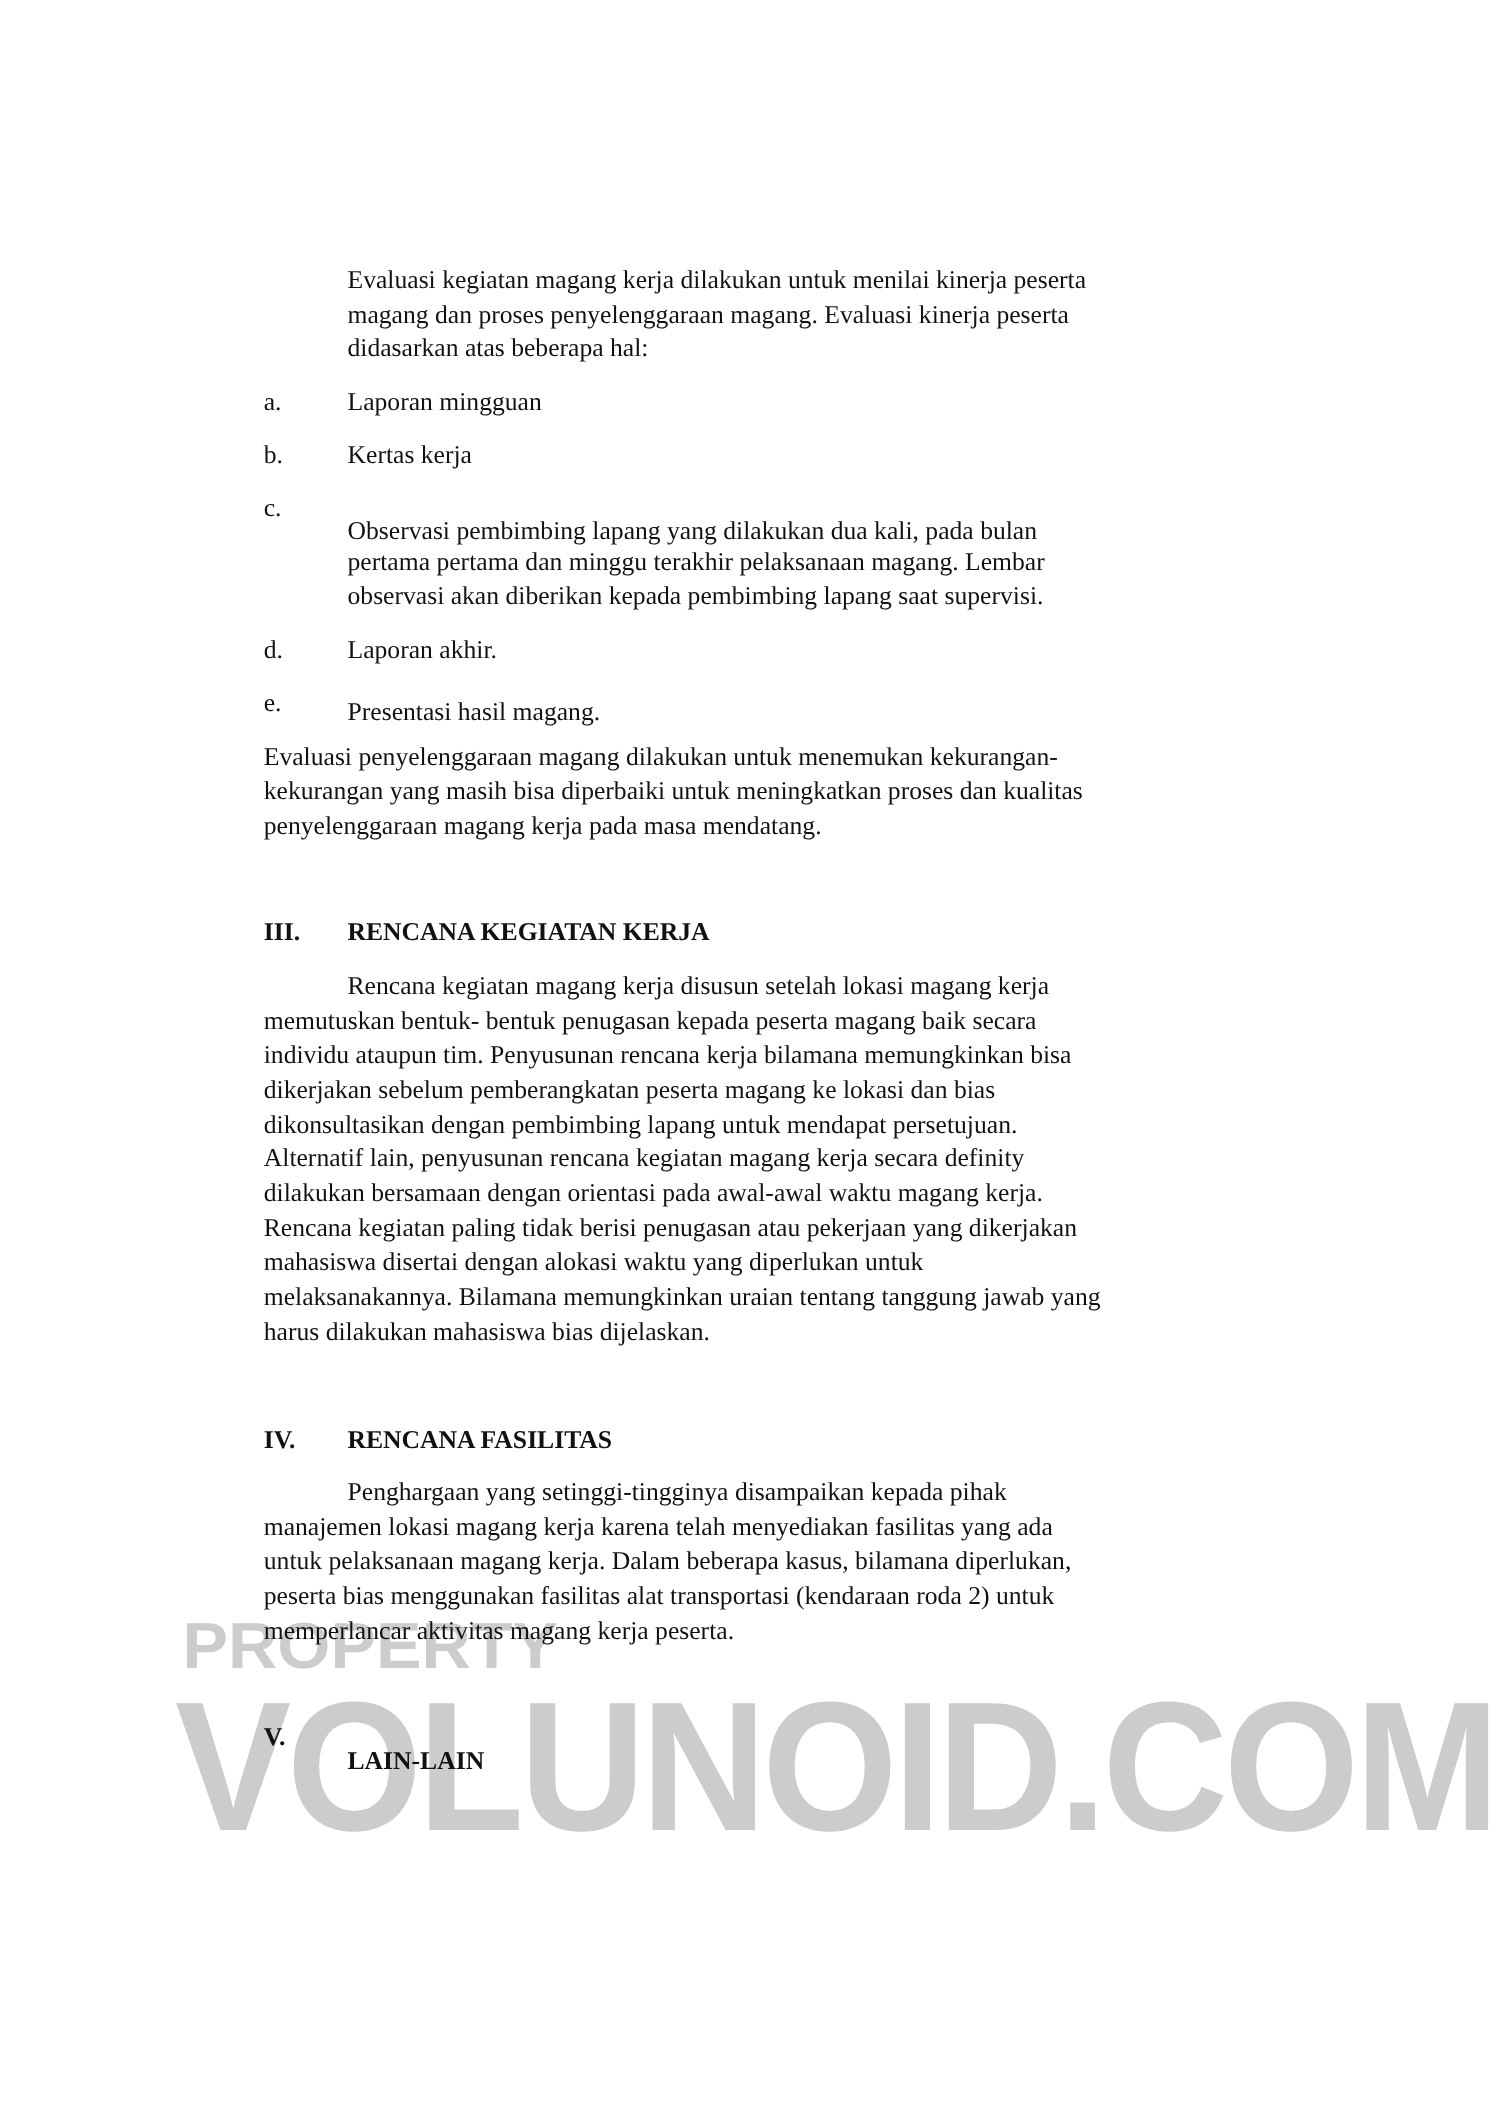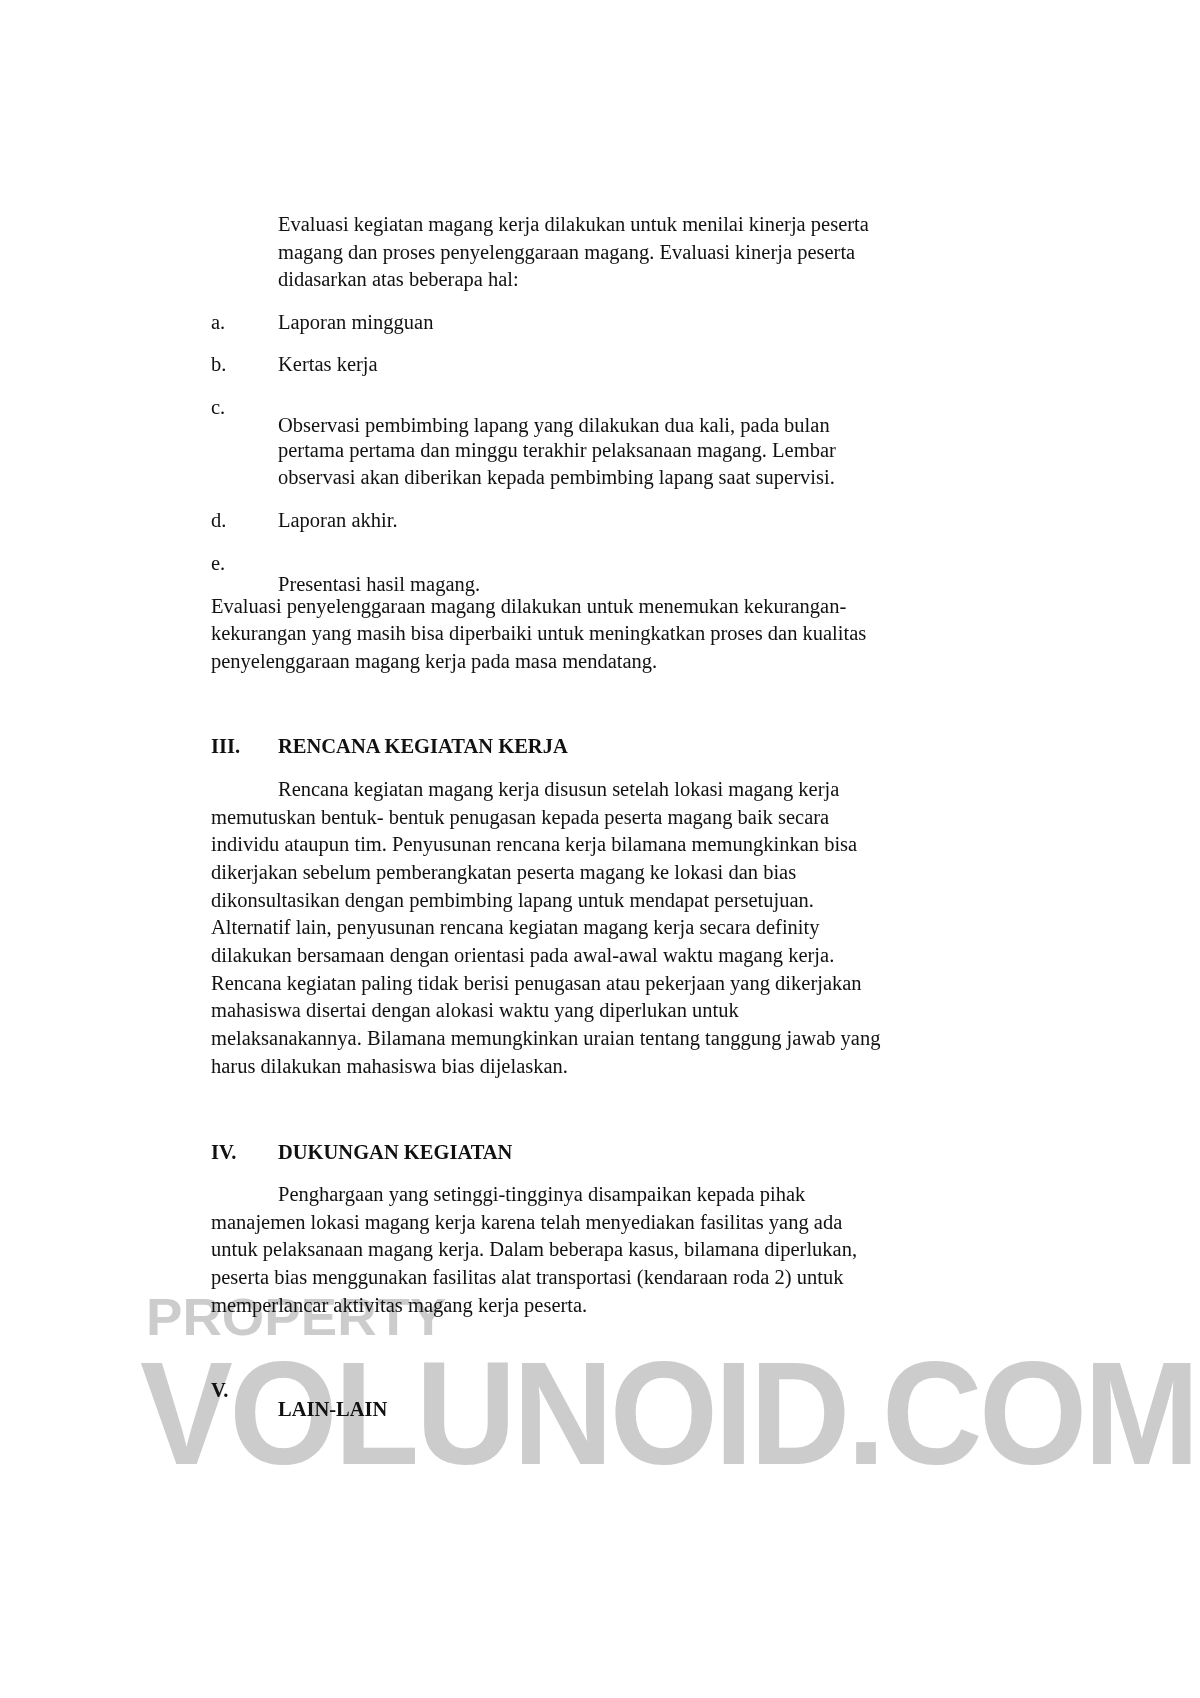--- a/index.html
+++ b/index.html
@@ -42,21 +42,21 @@
       <div class="line" style="left:278px; top:395px;margin-top:18px;">Observasi pembimbing lapang yang dilakukan dua kali, pada bulan</div>
       <div class="line" style="left:278px; top:438px;">pertama pertama dan minggu terakhir pelaksanaan magang. Lembar</div>
       <div class="line" style="left:278px; top:465px;">observasi akan diberikan kepada pembimbing lapang saat supervisi.</div>
     </div>
     <div>
       <div class="marker" style="left:211px; top:508px;">d.</div>
       <div class="line" style="left:278px; top:508px;">Laporan akhir.</div>
     </div>
     <div>
       <div class="marker" style="left:211px; top:551px;">e.</div>
-      <div class="line" style="left:278px; top:572px;">Presentasi hasil magang.</div>
+      <div class="line" style="left:278px; top:558px;">Presentasi hasil magang.</div>
     </div>
   </div>
 
   <div>
     <div class="line" style="left:211px; top:594px;">Evaluasi penyelenggaraan magang dilakukan untuk menemukan kekurangan-</div>
     <div class="line" style="left:211px; top:621px;">kekurangan yang masih bisa diperbaiki untuk meningkatkan proses dan kualitas</div>
     <div class="line" style="left:211px; top:649px;">penyelenggaraan magang kerja pada masa mendatang.</div>
   </div>
 
   <div>
@@ -70,21 +70,21 @@
     <div class="line" style="left:211px; top:915px;">Alternatif lain, penyusunan rencana kegiatan magang kerja secara definity</div>
     <div class="line" style="left:211px; top:943px;">dilakukan bersamaan dengan orientasi pada awal-awal waktu magang kerja.</div>
     <div class="line" style="left:211px; top:971px;">Rencana kegiatan paling tidak berisi penugasan atau pekerjaan yang dikerjakan</div>
     <div class="line" style="left:211px; top:998px;">mahasiswa disertai dengan alokasi waktu yang diperlukan untuk</div>
     <div class="line" style="left:211px; top:1026px;">melaksanakannya. Bilamana memungkinkan uraian tentang tanggung jawab yang</div>
     <div class="line" style="left:211px; top:1054px;">harus dilakukan mahasiswa bias dijelaskan.</div>
   </div>
 
   <div>
     <div class="heading" style="left:211px; top:1140px;">IV.</div>
-    <div class="heading" style="left:278px; top:1140px;">DUKUNGAN KEGIATAN</div>
+    <div class="heading" style="left:278px; top:1140px;">RENCANA FASILITAS</div>
     <div class="line" style="left:278px; top:1182px;">Penghargaan yang setinggi-tingginya disampaikan kepada pihak</div>
     <div class="line" style="left:211px; top:1210px;">manajemen lokasi magang kerja karena telah menyediakan fasilitas yang ada</div>
     <div class="line" style="left:211px; top:1237px;">untuk pelaksanaan magang kerja. Dalam beberapa kasus, bilamana diperlukan,</div>
     <div class="line" style="left:211px; top:1265px;">peserta bias menggunakan fasilitas alat transportasi (kendaraan roda 2) untuk</div>
     <div class="line" style="left:211px; top:1293px;">memperlancar aktivitas magang kerja peserta.</div>
   </div>
 
   <div>
     <div class="heading" style="left:211px; top:1378px;">V.</div>
     <div class="heading" style="left:278px; top:1378px;margin-top:19px;">LAIN-LAIN</div>

